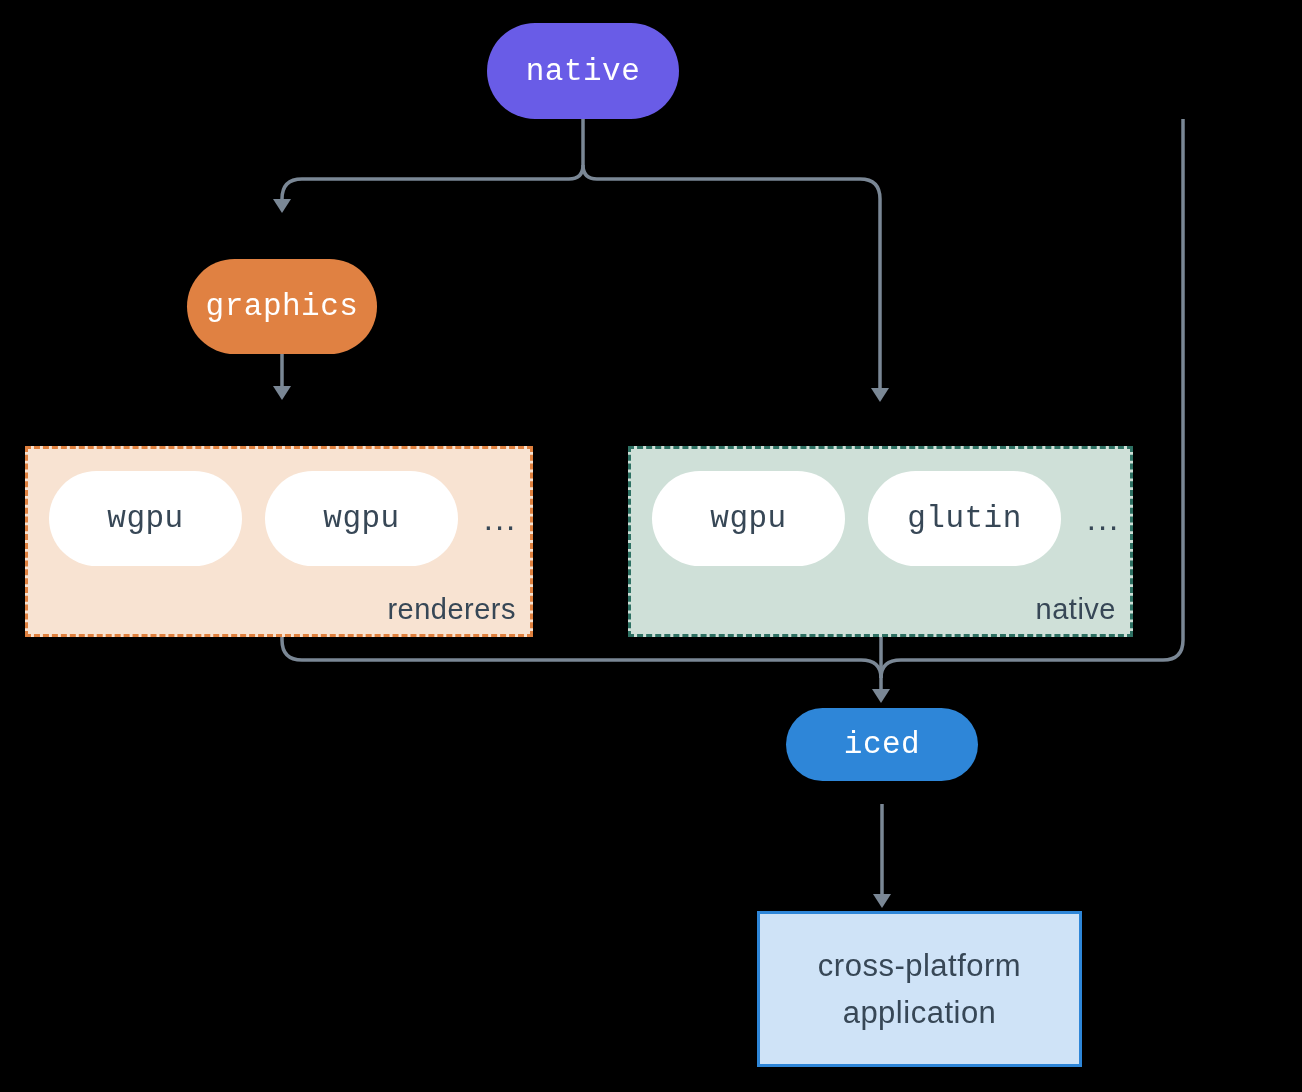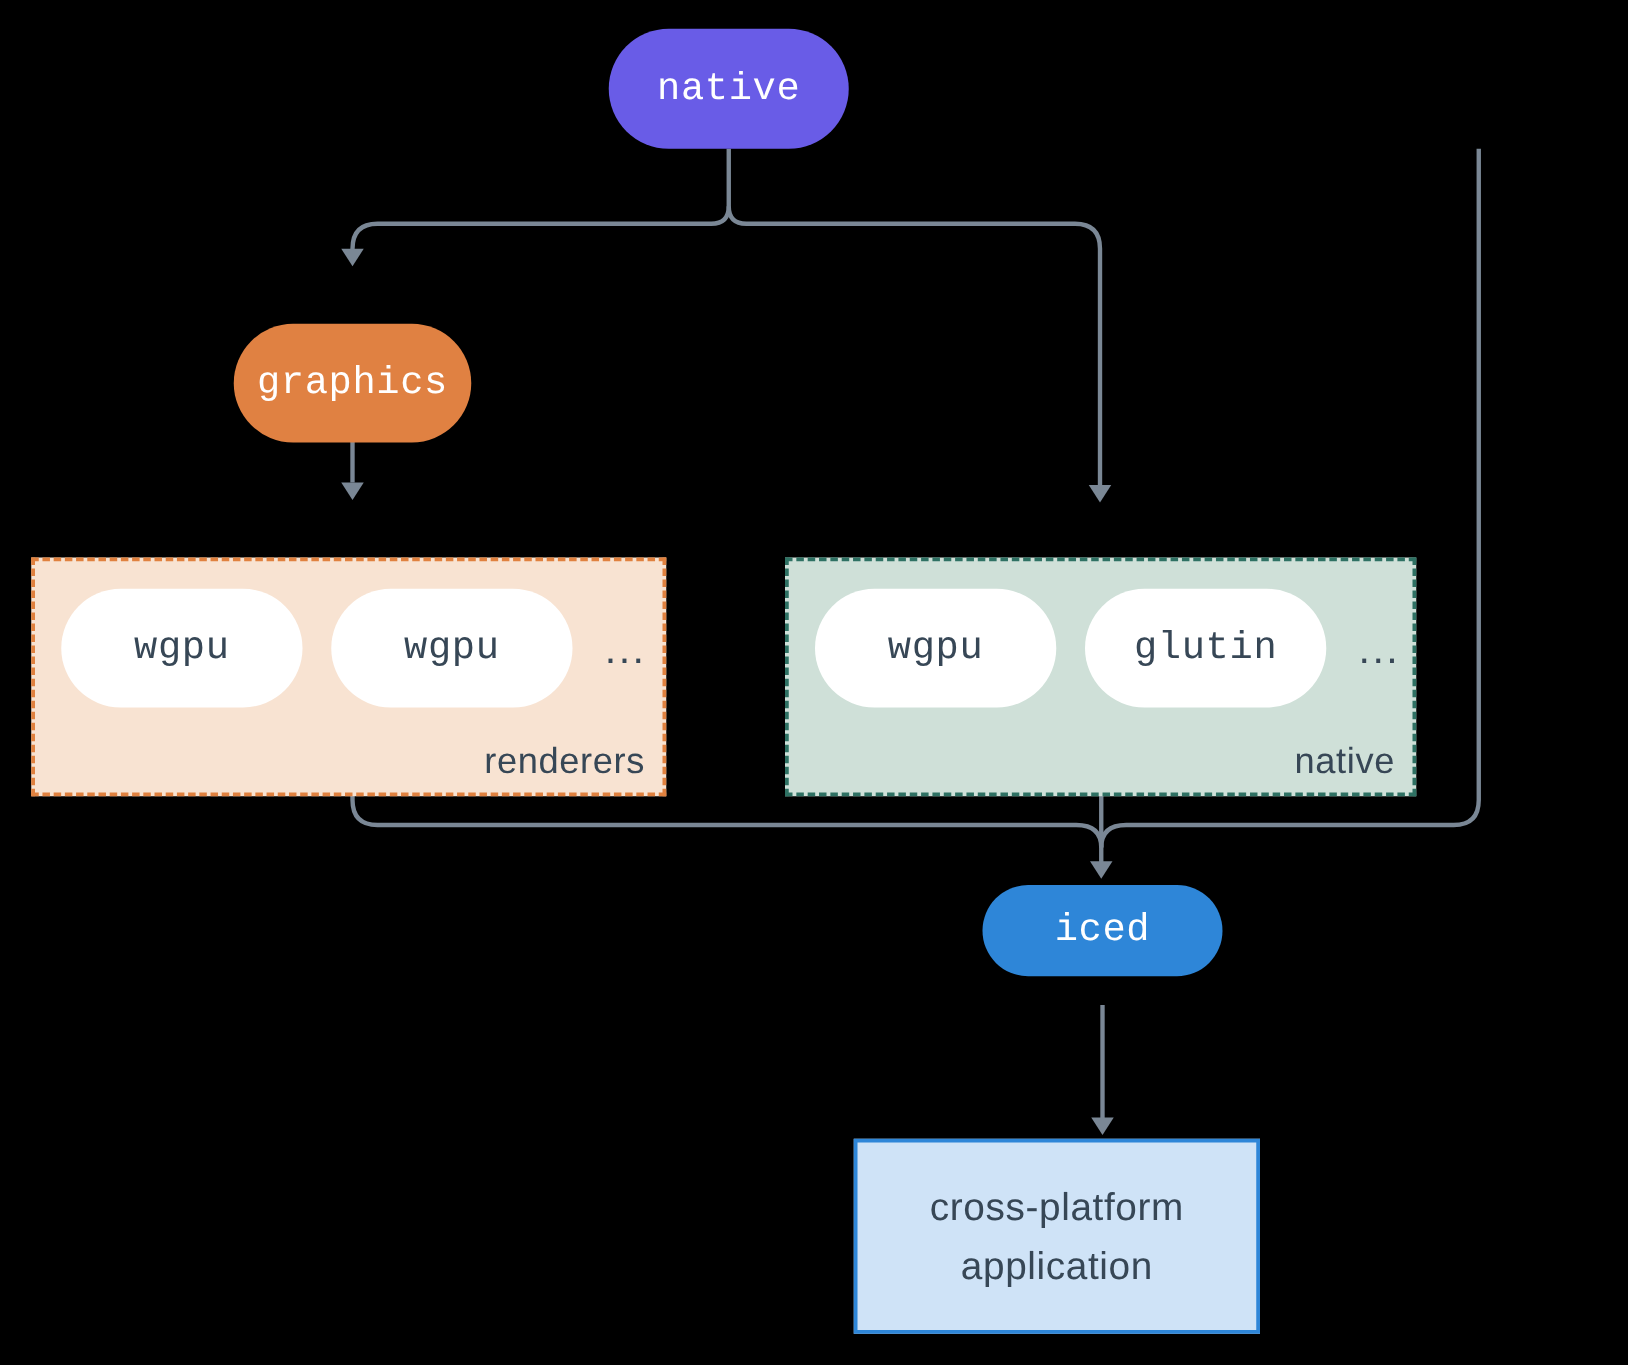--- a/index.html
+++ b/index.html
@@ -64,21 +64,21 @@
   }
   .group-label {
     position: absolute;
     right: 14px; bottom: 8px;
     color: #374756;
     font-size: 29px;
     letter-spacing: 0.5px;
   }
   .app-box {
     position: absolute;
-    left: 683px; top: 911px;
+    left: 757px; top: 911px;
     width: 325px; height: 156px;
     box-sizing: border-box;
     background: #cfe3f7;
     border: 3px solid #2e86d8;
     display: flex;
     flex-direction: column;
     align-items: center;
     justify-content: center;
     color: #374756;
     font-size: 31px;

